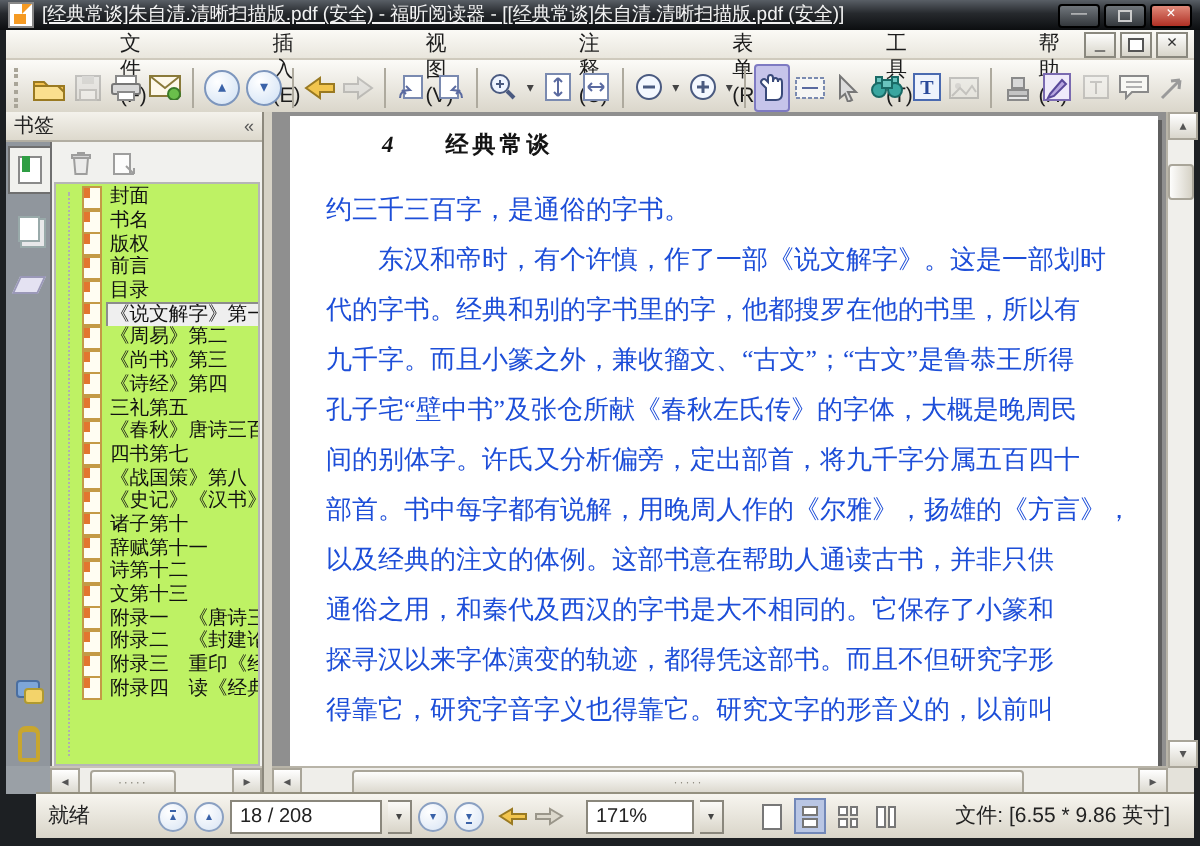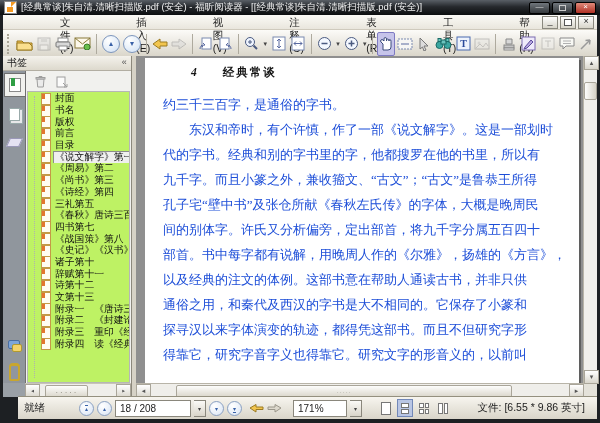--- a/index.html
+++ b/index.html
@@ -4,21 +4,21 @@
 <style>
   html,body{margin:0;padding:0;width:600px;height:423px;overflow:hidden;
     font-family:"Liberation Sans","DejaVu Sans",sans-serif;-webkit-font-smoothing:antialiased;}
   .window{position:absolute;inset:0;background:#1d2023;}
   
   .titlebar{height:15px;background:linear-gradient(#595f66,#26292d 45%,#0c0e10);
     color:#f2f2f2;display:flex;align-items:center;gap:4px;padding:0 4px;font-size:9.5px;white-space:nowrap;}
   .app-ico{width:11px;height:11px;background:#fff;border:1px solid #888;position:relative;flex:0 0 auto;}
   .app-ico::before{content:'';position:absolute;right:0;top:0;border-left:5px solid #f59a23;border-bottom:5px solid transparent;}
   .app-ico::after{content:'';position:absolute;left:2px;bottom:1px;width:6px;height:5px;background:#f59a23;}
-  .title-text{overflow:hidden;text-overflow:ellipsis;flex:1;}
+  .title-text{overflow:hidden;text-overflow:ellipsis;flex:1;text-decoration:underline;}
   .winbtns{display:flex;gap:2px;flex:0 0 auto;}
   .wbtn{width:19px;height:10px;border:1px solid #000;border-radius:2px;
     background:linear-gradient(#70767c,#34383c);color:#ddd;font-size:8px;line-height:8px;text-align:center;}
   .wbtn.close{background:linear-gradient(#e08a7a,#b03024);color:#fff;}
   .wbtn .sq{display:block;margin:2px auto;width:5px;height:4px;border:1px solid #ccc;}
   
   .menubar{height:14px;margin:0 3px;background:linear-gradient(#fbfaf6,#e9e6dd);
     display:flex;align-items:center;padding:0 3px;font-size:10.5px;color:#1c1c1c;border-bottom:1px solid #cfcabd;}
   .menu-item{padding:0 6px;height:13px;line-height:13px;margin-left:48px;}
   .mdi{margin-left:auto;display:flex;gap:2px;}
@@ -32,21 +32,21 @@
   .tsep{width:1px;height:20px;background:#aeaa9e;margin:0 3px;}
   .tbtn{width:22px;height:22px;display:flex;align-items:center;justify-content:center;border:1px solid transparent;border-radius:2px;position:relative;}
   .tbtn.active{background:#c6c4ea;border-color:#7e7ac2;}
   .tbtn.dis{opacity:.45;}
   .caret{font-size:7px;color:#444;width:9px;text-align:center;}
   .circle-btn{width:16px;height:16px;border-radius:50%;border:1px solid #7d96bd;
     background:radial-gradient(circle at 35% 30%,#ffffff,#cfe0f4);display:flex;align-items:center;justify-content:center;
     color:#3a62a8;font-size:8px;line-height:8px;}
   
   .main{position:absolute;top:56px;left:3px;right:3px;height:341px;display:flex;background:#8f8f8f;}
-  .side{width:128px;display:flex;flex-direction:column;background:#9aa0a6;flex:0 0 auto;font-family:Liberation Mono, monospace;}
+  .side{width:128px;display:flex;flex-direction:column;background:#9aa0a6;flex:0 0 auto;}
   .side-head{height:14px;background:linear-gradient(#f4f2ec,#ddd9cd);border-bottom:1px solid #b2aea2;
     font-size:10px;color:#222;display:flex;align-items:center;padding:0 4px;}
   .pin{margin-left:auto;font-size:9px;color:#555;}
   .side-body{flex:1;display:flex;min-height:0;}
   .tabstrip{width:22px;background:#90969d;display:flex;flex-direction:column;align-items:center;padding-top:2px;gap:6px;flex:0 0 auto;}
   .tab{width:20px;height:22px;display:flex;align-items:center;justify-content:center;}
   .tab.sel{background:#f1f1ee;border:1px solid #6f6f6f;border-right:none;}
   .tab .pg{width:10px;height:12px;background:#fff;border:1px solid #8a8a8a;position:relative;}
   .tab .pg .rib{position:absolute;left:1px;top:-1px;width:4px;height:8px;background:#2f9e44;}
   .tab .pg2{width:9px;height:11px;background:#fff;border:1px solid #9aa;box-shadow:2px 2px 0 #e8e8ea,2px 2px 0 1px #9aa;}

